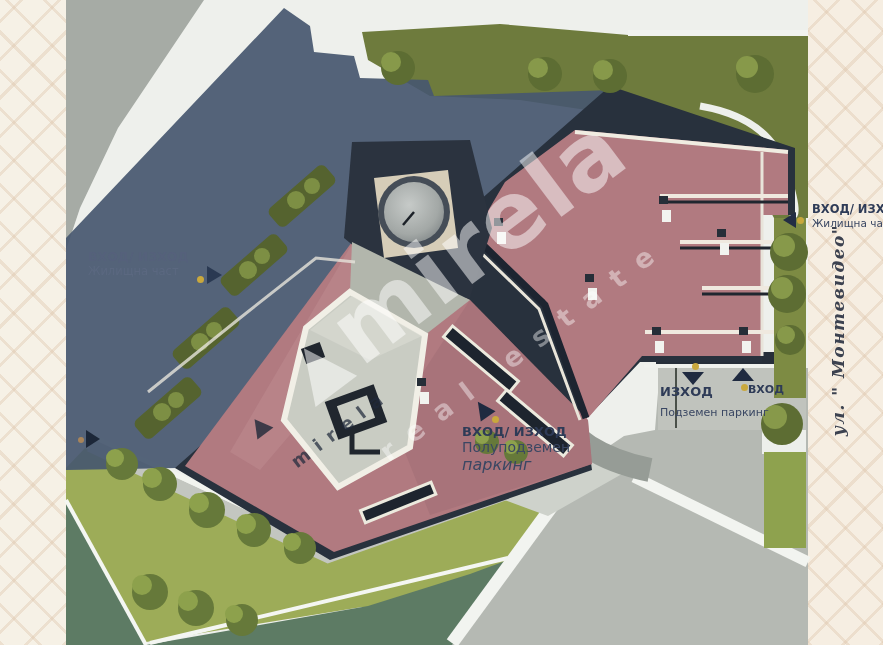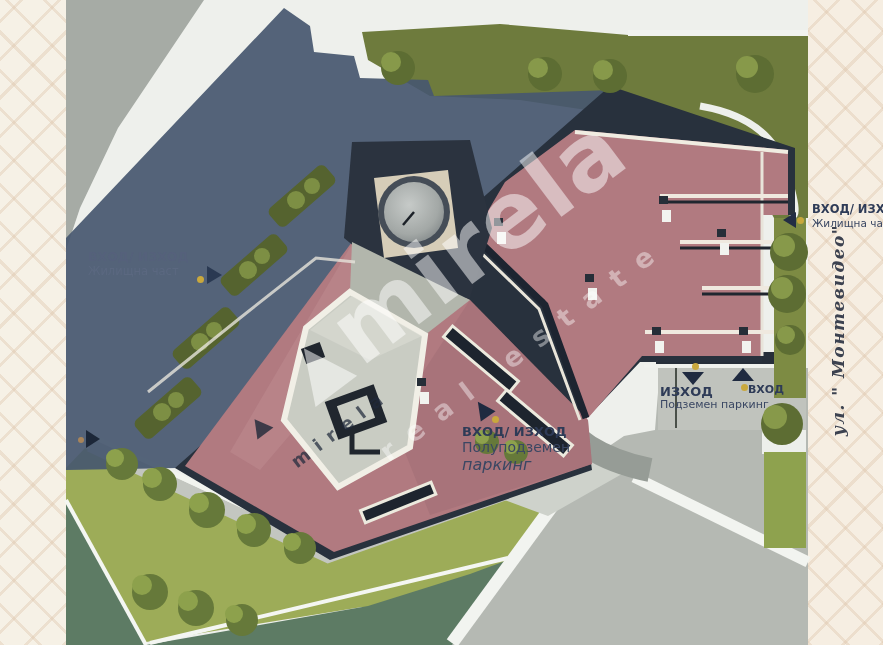--- a/index.html
+++ b/index.html
@@ -259,21 +259,21 @@
     <div class="t2" style="font-size:16px;font-style:italic;">паркинг</div>
   </div>
   <div class="tri" style="left:474px;top:400px;border-left:9px solid transparent;border-right:9px solid transparent;border-bottom:18px solid #1f2a40;transform:rotate(-35deg);"></div>
   <div class="dot dot-gold" style="left:492px;top:416px;"></div>
 
   <div class="lbl lbl-garage" style="left:660px;top:384px;">
     <div class="row">
       <span class="t1" style="font-size:13px;">ИЗХОД</span>
       <span class="t1" style="font-size:11px;">ВХОД</span>
     </div>
-    <div class="t2" style="font-size:11px;">Подземен паркинг</div>
+    <div class="t2" style="font-size:11px;margin-top:8px;">Подземен паркинг</div>
   </div>
   <div class="dot dot-gold" style="left:692px;top:363px;"></div>
   <div class="tri" style="left:682px;top:372px;border-left:11px solid transparent;border-right:11px solid transparent;border-top:13px solid #1f2a40;"></div>
   <div class="tri" style="left:732px;top:368px;border-left:11px solid transparent;border-right:11px solid transparent;border-bottom:13px solid #1f2a40;"></div>
   <div class="dot dot-gold" style="left:741px;top:384px;"></div>
 
   <div class="dot dot-brown" style="left:78px;top:437px;"></div>
   <div class="tri" style="left:86px;top:430px;border-top:9px solid transparent;border-bottom:9px solid transparent;border-left:14px solid #1c2738;"></div>
 
   <div class="street-name">ул. " Монтевидео"</div>

